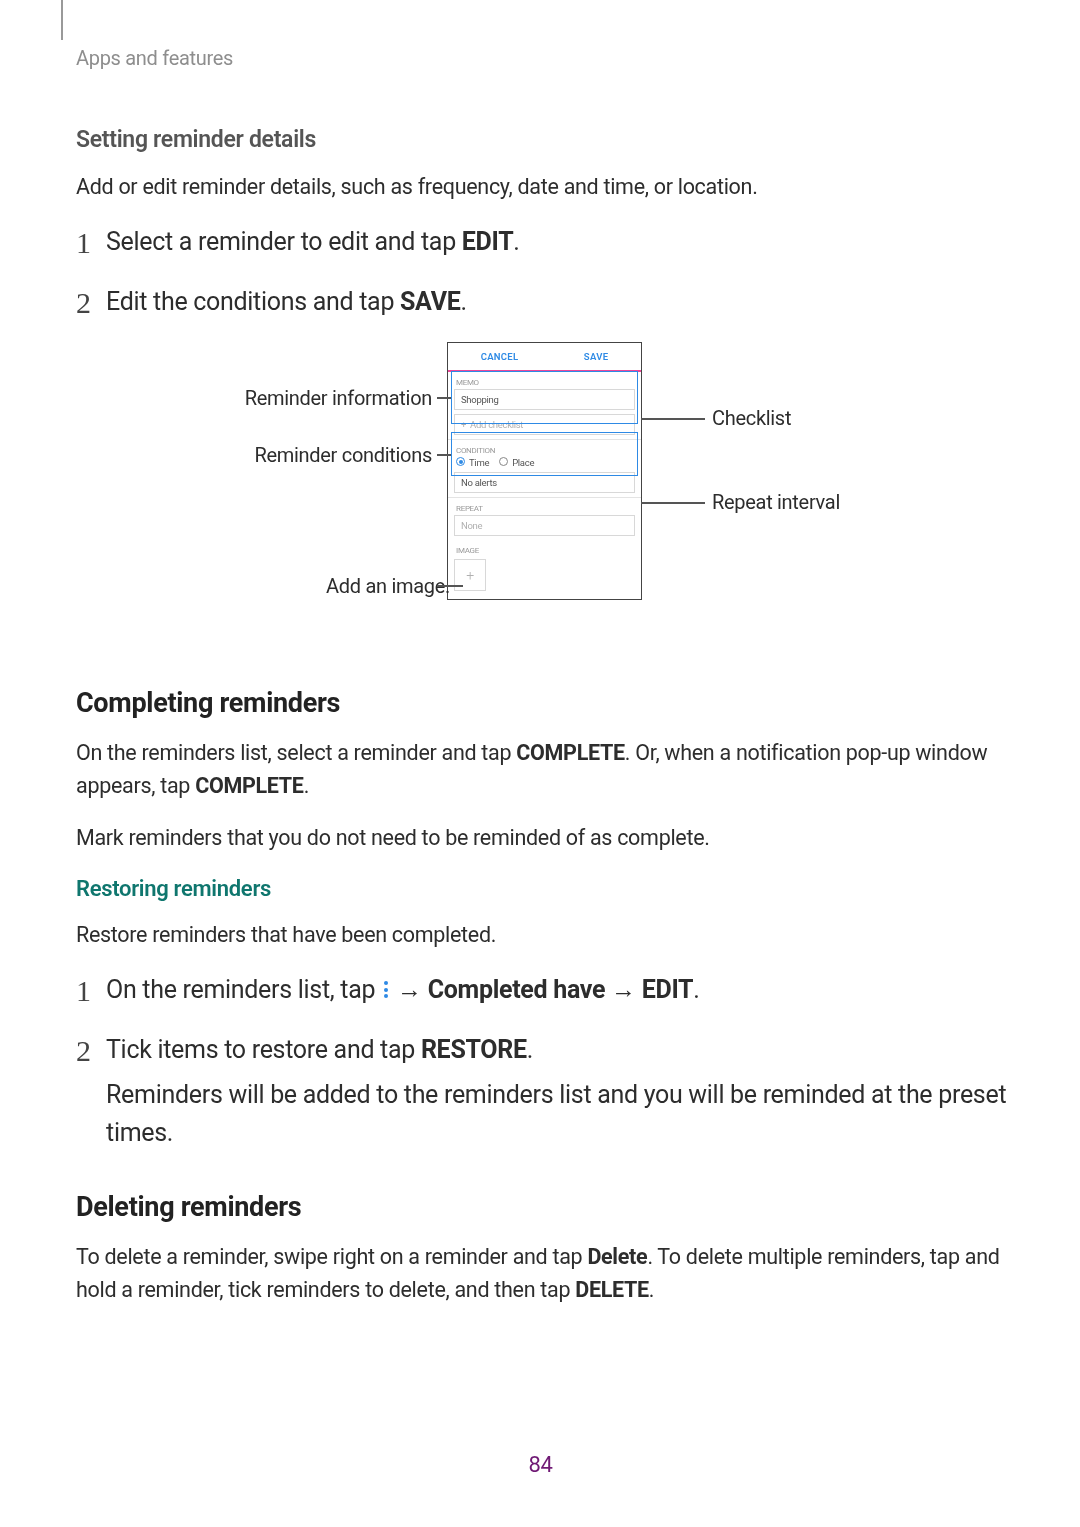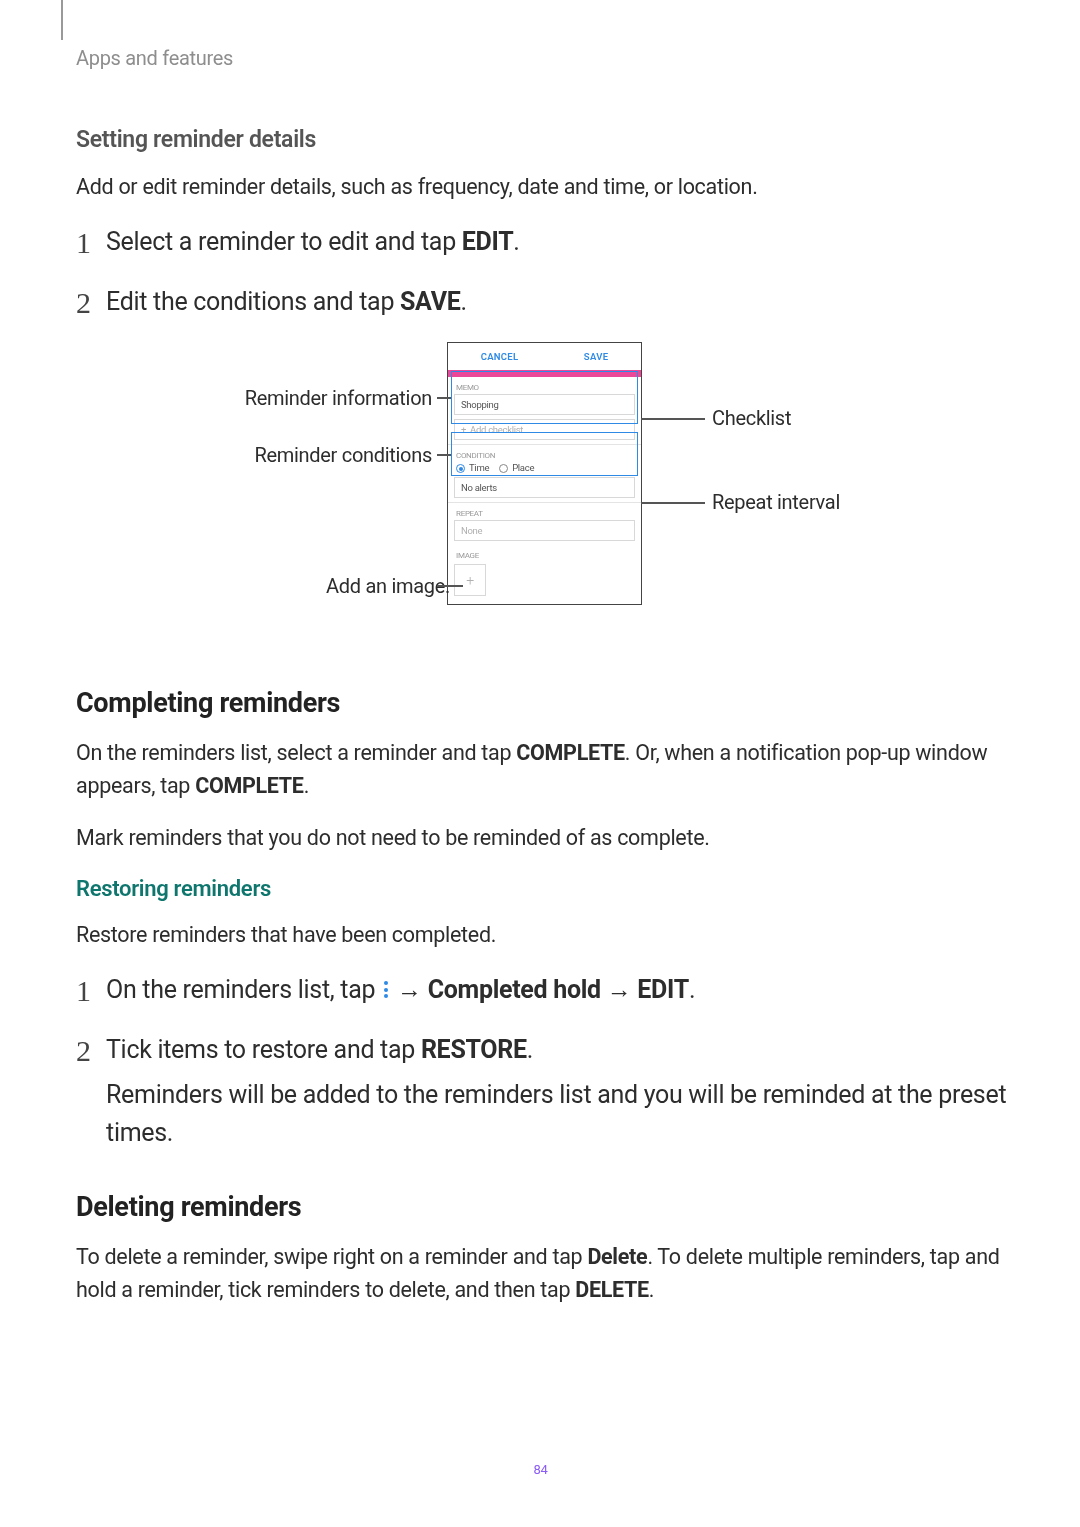--- a/index.html
+++ b/index.html
@@ -88,22 +88,22 @@
     border-radius: 2px;
     background: #2e8ae5;
     margin: 2.5px 0;
   }
   .page-number {
     position: absolute;
     bottom: 50px;
     left: 1px;
     right: 0;
     text-align: center;
-    font-size: 13px;
-    color: #8b5cf6;
+    font-size: 22px;
+    color: #701a75;
   }
 
   
   .figure {
     position: relative;
     width: 650px;
     height: 305px;
     margin: 12px auto 0 auto;
   }
   .screen {
@@ -111,21 +111,21 @@
     left: 220px;
     top: 0;
     width: 195px;
     border: 1px solid #444;
     background: #fff;
     font-size: 10px;
   }
   .scr-top {
     display: flex;
     justify-content: space-around;
-    border-bottom: 7px solid #ec4899;
+    border-bottom: 2px solid #ec4899;
     padding: 8px 0;
   }
   .scr-top span {
     color: #2e8ae5;
     font-size: 9.5px;
     font-weight: 600;
     letter-spacing: 0.3px;
   }
   .scr-section-label {
     color: #9a9a9a;
@@ -148,21 +148,21 @@
     margin-right: 4px;
   }
   .scr-radio-row {
     padding: 0 8px 4px 8px;
     display: flex;
     align-items: center;
     gap: 10px;
   }
   .scr-radio {
     display: flex;
-    align-items: flex-end;
+    align-items: flex-start;
     gap: 4px;
     font-size: 9.5px;
     color: #555;
   }
   .scr-radio .c {
     width: 9px; height: 9px; border-radius: 50%;
     border: 1px solid #888; position: relative;
   }
   .scr-radio.checked .c { border-color: #2e8ae5; }
   .scr-radio.checked .c::after {
@@ -287,21 +287,21 @@
     <span>On the reminders list, select a reminder and tap </span><strong class="bold">COMPLETE</strong><span>. Or, when a notification pop-up window appears, tap </span><strong class="bold">COMPLETE</strong><span>.</span>
   </p>
   <p class="body-text">Mark reminders that you do not need to be reminded of as complete.</p>
 
   <div class="sub-heading-grey">Restoring reminders</div>
   <p class="body-text">Restore reminders that have been completed.</p>
 
   <div class="ol-row">
     <div class="ol-num">1</div>
     <div class="ol-body">
-      <span>On the reminders list, tap </span><span class="more-icon"><span></span><span></span><span></span></span><span> → </span><strong class="bold">Completed hold</strong><span> → </span><strong class="bold">EDIT</strong><span>.</span>
+      <span>On the reminders list, tap </span><span class="more-icon"><span></span><span></span><span></span></span><span> → </span><strong class="bold">Completed have</strong><span> → </span><strong class="bold">EDIT</strong><span>.</span>
     </div>
   </div>
 
   <div class="ol-row" style="margin-bottom:8px">
     <div class="ol-num">2</div>
     <div class="ol-body">
       <span>Tick items to restore and tap </span><strong class="bold">RESTORE</strong><span>.</span>
     </div>
   </div>
   <div class="ol-row">

